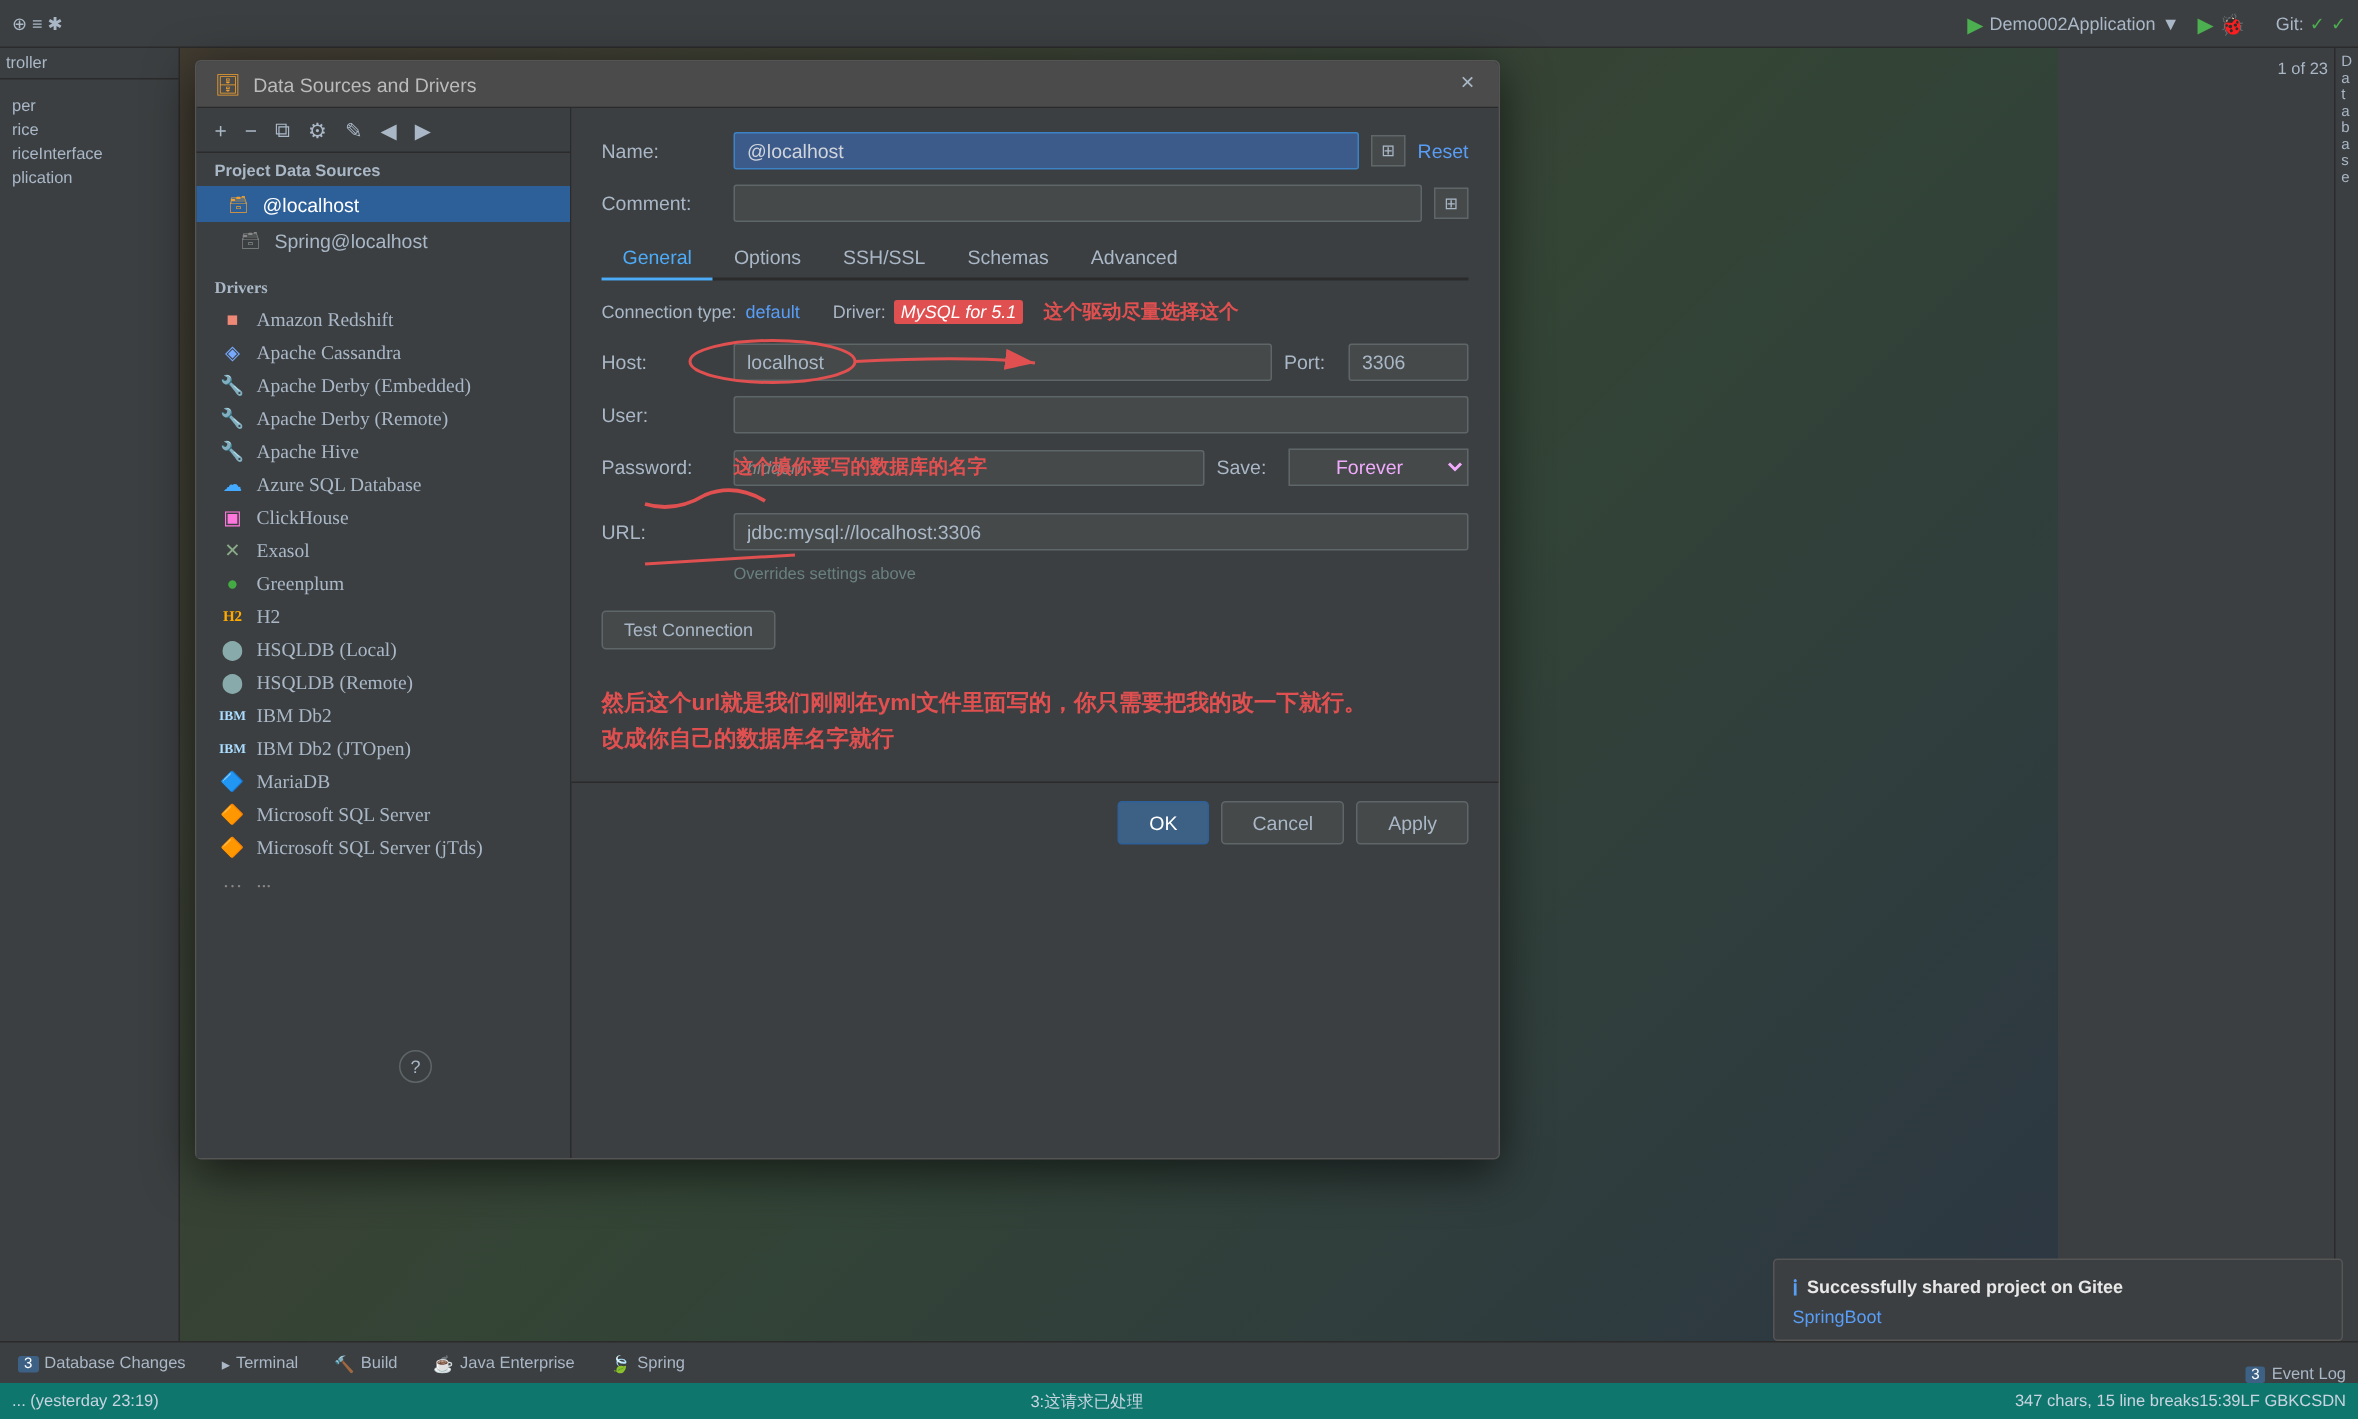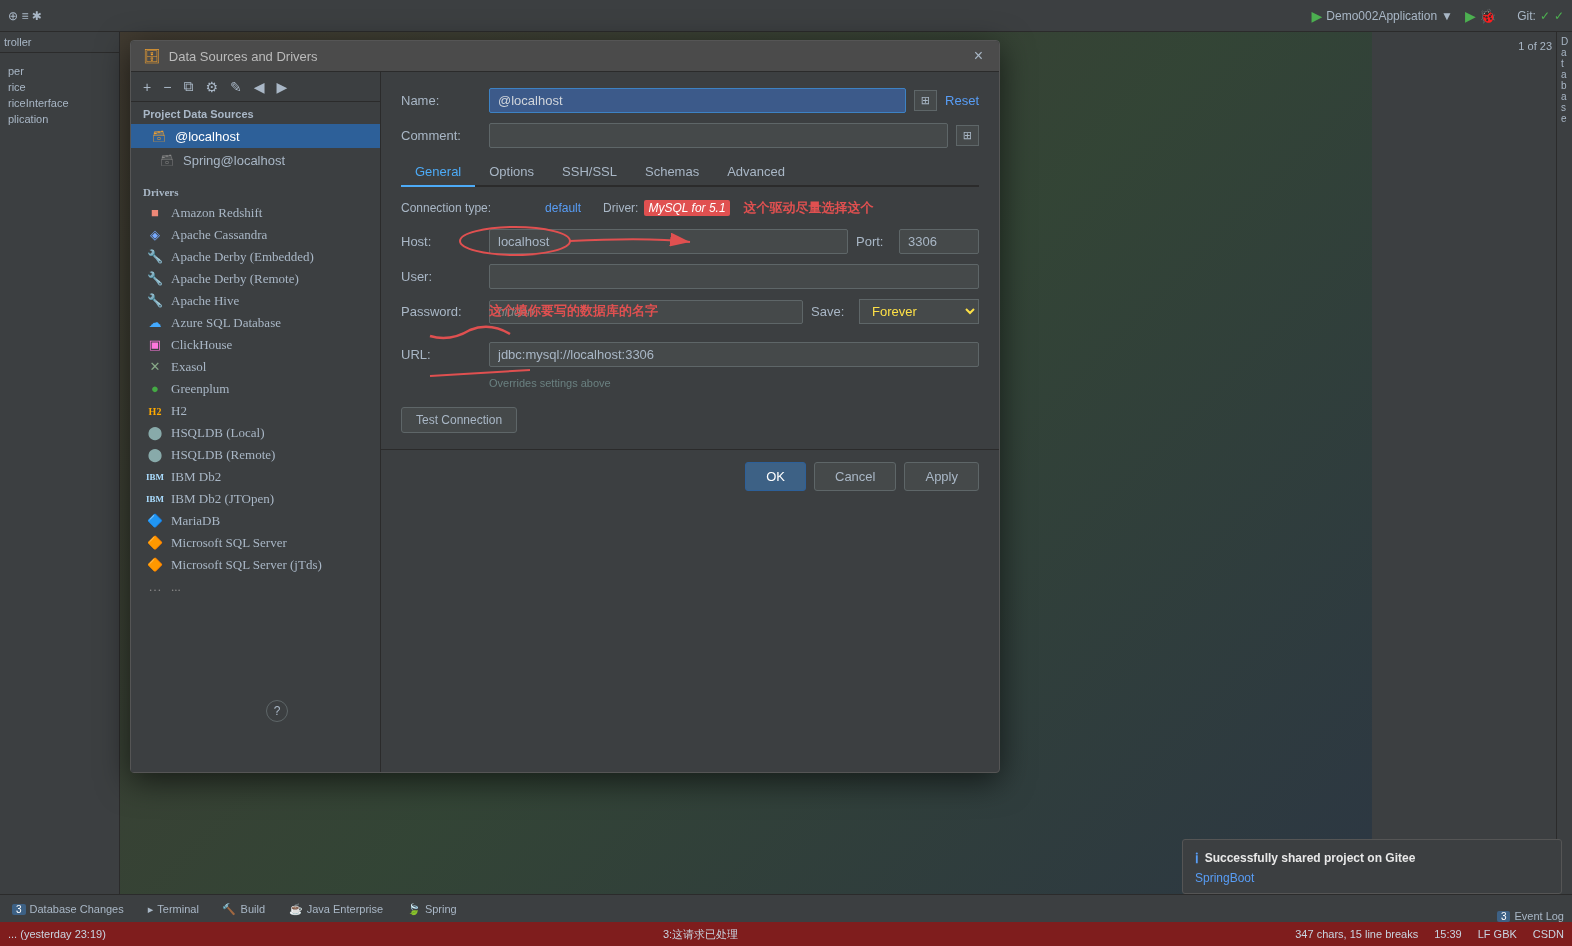--- a/index.html
+++ b/index.html
@@ -40,25 +40,24 @@
       display: flex;
       align-items: center;
       gap: 4px;
     }
 
     
     .status-bar {
       position: absolute;
       bottom: 0; left: 0; right: 0;
       height: 24px;
-      background: #7f1d1d;
+      background: #0f766e;
       display: flex;
       align-items: center;
       padding: 0 8px;
-      gap: 16px;
       color: #fff;
       font-size: 11px;
     }
 
     .status-item {
       color: #c8d4e0;
     }
 
     
     .bottom-tabs {
@@ -313,21 +312,20 @@
       align-items: center;
       margin-bottom: 12px;
       font-size: 12px;
       color: #a9b7c6;
       gap: 6px;
     }
 
     .conn-type-badge {
       color: #589df6;
       cursor: pointer;
-      margin-left: 48px;
     }
 
     
     .host-port-row {
       display: flex;
       align-items: center;
       margin-bottom: 10px;
       gap: 8px;
     }
 
@@ -354,25 +352,26 @@
       border-radius: 2px;
       padding: 4px 8px;
       color: #a9b7c6;
       font-size: 13px;
     }
 
     
     .save-select {
       background: #45494a;
       border: 1px solid #5e6668;
-      color: #fde047;
+      color: #f0abfc;
       padding: 3px 8px;
       font-size: 13px;
       cursor: pointer;
       width: 120px;
+      text-align: center;
     }
 
     
     .url-field {
       width: 100%;
       background: #45494a;
       border: 1px solid #5e6668;
       border-radius: 2px;
       padding: 4px 8px;
       color: #a9b7c6;
@@ -749,20 +748,26 @@
         <div class="field-row">
           <span class="field-label">URL:</span>
           <input class="url-field" type="text" value="jdbc:mysql://localhost:3306" style="">
         </div>
         <div class="url-hint">Overrides settings above</div>
 
         <div style="margin-top:8px;">
           <button class="test-btn">Test Connection</button>
         </div>
 
+        <div style="margin-top:24px;">
+          <div class="annotation-text" style="position:relative;font-size:15px;line-height:1.6;">
+            然后这个url就是我们刚刚在yml文件里面写的，你只需要把我的改一下就行。<br>
+            改成你自己的数据库名字就行
+          </div>
+        </div>
 
       </div>
 
       <div class="dialog-buttons">
         <button class="btn-primary">OK</button>
         <button class="btn-secondary">Cancel</button>
         <button class="btn-secondary">Apply</button>
       </div>
     </div>
   </div>

